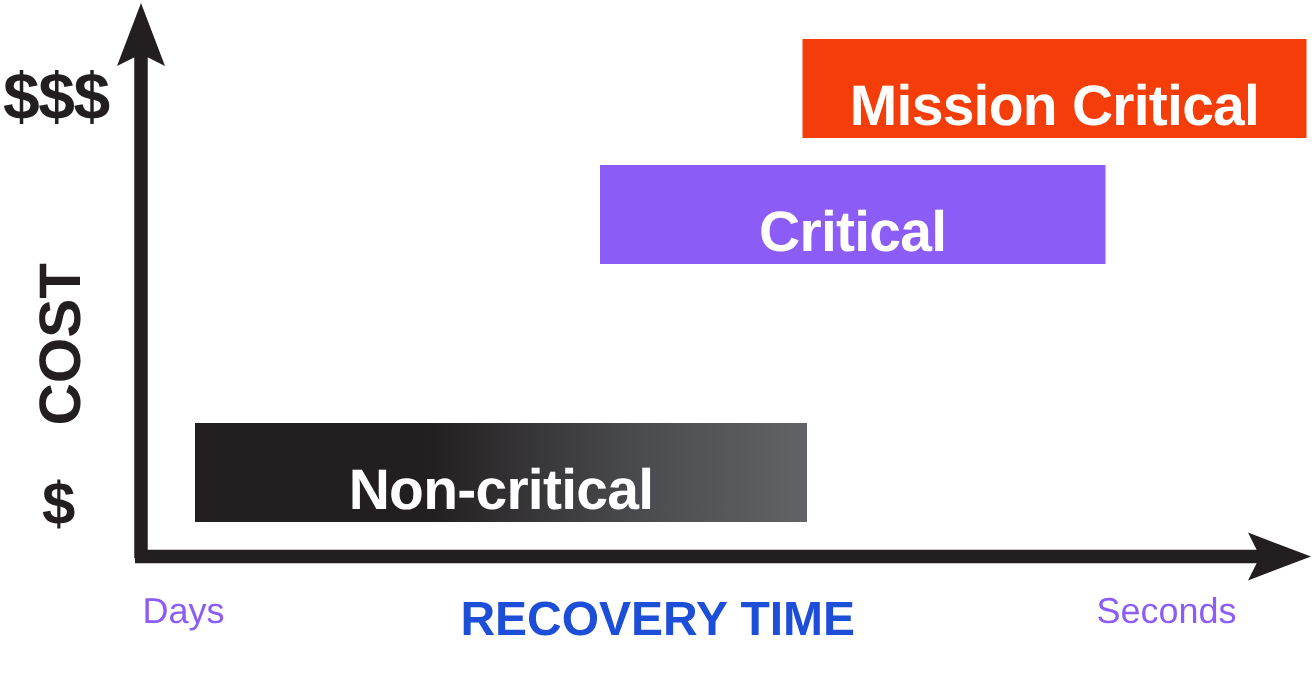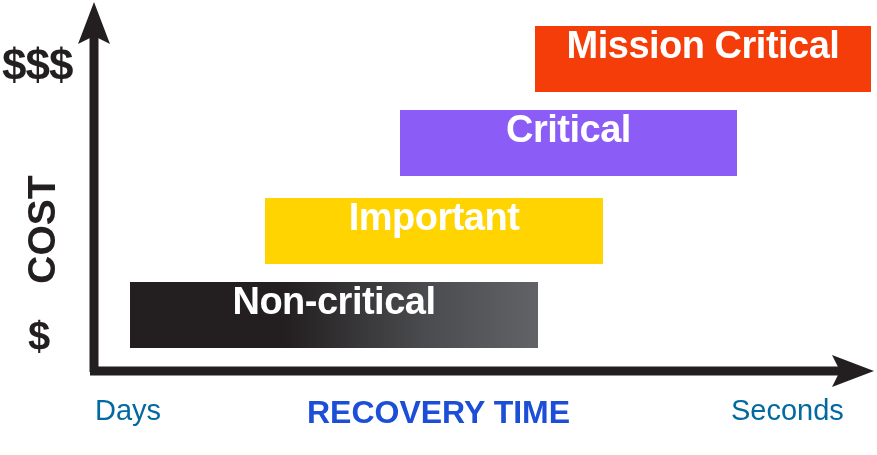--- a/index.html
+++ b/index.html
@@ -25,21 +25,21 @@
     top: 0;
     width: 877px;
     height: 455px;
     pointer-events: none;
   }
 
   
   .bar {
     position: absolute;
     display: flex;
-    align-items: flex-start;
+    align-items: flex-end;
     justify-content: center;
     box-sizing: border-box;
   }
   .bar-label {
     color: #ffffff;
     font-size: 38px;
     font-weight: bold;
     letter-spacing: -0.5px;
     line-height: 1;
     white-space: nowrap;
@@ -80,22 +80,22 @@
     font-weight: bold;
     letter-spacing: 0px;
     line-height: 1;
     white-space: nowrap;
   }
 
   
   .x-end-label {
     position: absolute;
     top: 396px;
-    color: #0369a1;
-    font-size: 29px;
+    color: #8b5cf6;
+    font-size: 24px;
     line-height: 1;
     white-space: nowrap;
   }
   #x-label-days { left: 95px; }
   #x-label-seconds { left: 731px; }
 
   #x-axis-title {
     position: absolute;
     left: 0;
     top: 396px;
@@ -132,23 +132,20 @@
   <div id="cost-axis-title">COST</div>
 
   <div class="bar" id="bar-mission-critical" style="left:535px; top:26px; width:336px; height:66px; background:#F53D0A;">
     <span class="bar-label">Mission Critical</span>
   </div>
 
   <div class="bar" id="bar-critical" style="left:400px; top:110px; width:337px; height:66px; background:#8b5cf6;">
     <span class="bar-label">Critical</span>
   </div>
 
-  <div class="bar" id="bar-important" style="left:265px; top:198px; width:338px; height:66px; background:#FFD400;">
-    <span class="bar-label">Important</span>
-  </div>
 
   <div class="bar" id="bar-non-critical" style="left:130px; top:282px; width:408px; height:66px; background:linear-gradient(90deg,#231F20 0%,#231F20 38%,#4a4b4e 72%,#626366 100%);">
     <span class="bar-label">Non-critical</span>
   </div>
 
   <div class="x-end-label" id="x-label-days">Days</div>
 
   <div id="x-axis-title">RECOVERY TIME</div>
 
   <div class="x-end-label" id="x-label-seconds">Seconds</div>

